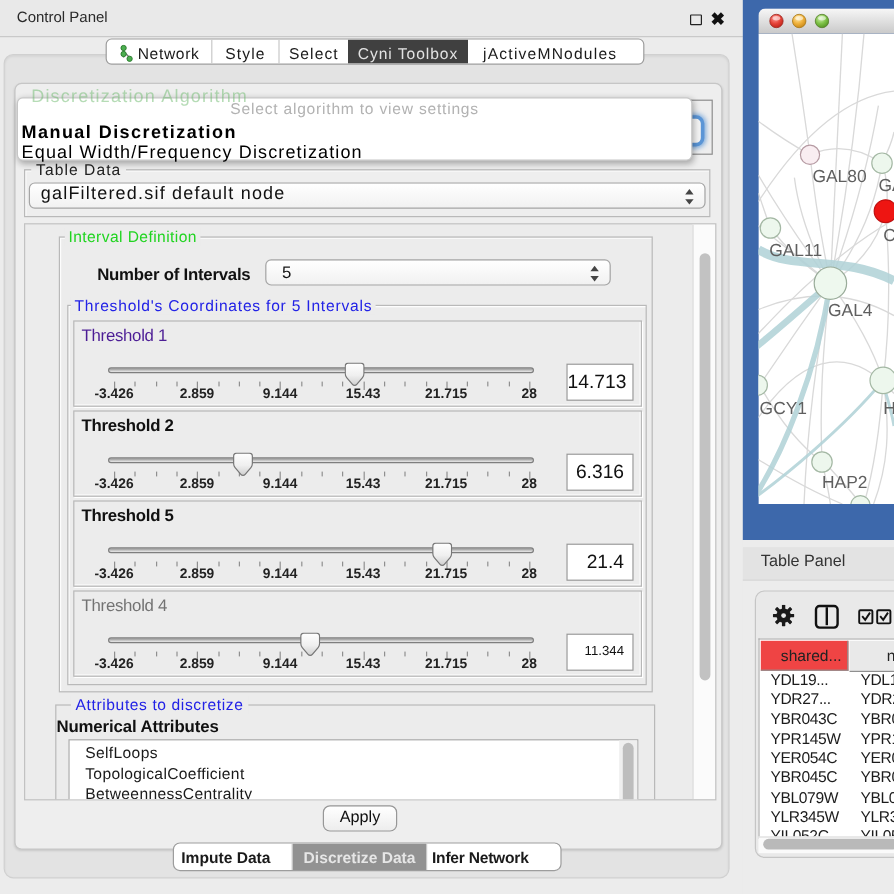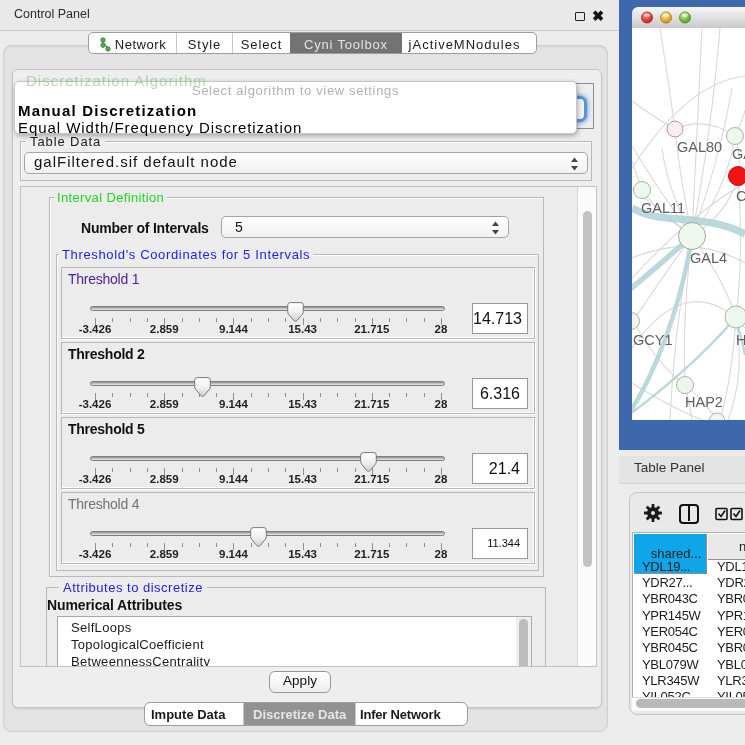--- a/index.html
+++ b/index.html
@@ -30,21 +30,21 @@
 <div class="abs" style="left:88px;top:32px;width:449px;height:22px;background:#fff;border:1px solid #9d9d9d;border-radius:5px;overflow:hidden;display:flex;box-sizing:border-box">
   <div style="width:88px;display:flex;align-items:center;justify-content:center;border-right:1px solid #c9c9c9;font-size:13px;letter-spacing:0.55px;color:#1a1a1a;padding-top:3px;box-sizing:border-box">
     <svg width="12" height="15" viewBox="0 0 12 15" style="margin-right:4px">
       <path d="M4,3 v8 M4,6 l5,5" stroke="#777" stroke-width="1.2" fill="none"></path>
       <circle cx="4" cy="3" r="2.2" fill="#4caf50" stroke="#2e7d32" stroke-width="0.8"></circle>
       <circle cx="4" cy="8" r="2.2" fill="#4caf50" stroke="#2e7d32" stroke-width="0.8"></circle>
       <circle cx="9" cy="12" r="2.2" fill="#4caf50" stroke="#2e7d32" stroke-width="0.8"></circle>
     </svg>Network</div>
   <div style="width:56px;display:flex;align-items:center;justify-content:center;border-right:1px solid #c9c9c9;font-size:13px;letter-spacing:0.9px;color:#1a1a1a;padding-top:3px;box-sizing:border-box">Style</div>
   <div style="width:57px;display:flex;align-items:center;justify-content:center;font-size:13px;letter-spacing:0.9px;color:#1a1a1a;padding-top:3px;box-sizing:border-box">Select</div>
-  <div style="width:112px;display:flex;align-items:center;justify-content:center;background:#737373;font-size:13px;letter-spacing:0.8px;color:#e2e2e2;padding-top:3px;box-sizing:border-box">Cyni Toolbox</div>
+  <div style="width:100px;display:flex;align-items:center;justify-content:center;background:#404040;font-size:13px;letter-spacing:0.8px;color:#e2e2e2;padding-top:3px;box-sizing:border-box">Cyni Toolbox</div>
   <div style="flex:1;display:flex;align-items:center;justify-content:center;font-size:13px;letter-spacing:1px;color:#1a1a1a;padding-right:9px;padding-top:3px;box-sizing:border-box">jActiveMNodules</div>
 </div>
 
 <div class="abs" style="left:20px;top:83px;width:572px;height:44px;border:1px solid #8d8d8d"></div>
 <div class="abs" style="left:480px;top:96px;width:101px;height:20px;border-radius:7px;background:#f4f4f4;border:3px solid #5a95d6;box-shadow:0 0 4px 1px rgba(86,148,214,0.8)"></div>
 
 <div class="abs" style="left:20px;top:141px;width:570px;height:38px;border:1px solid #b9b9b9;box-shadow:inset 1px 1px 0 #fdfdfd"></div>
 <div class="abs" style="left:26px;top:134px;background:#eeeeee;padding:0 4px;font-size:13px;letter-spacing:0.9px;color:#222">Table Data</div>
 <div class="abs" style="left:24px;top:152px;width:564px;height:22px;background:linear-gradient(#ffffff,#f1f1f1);border:1px solid #a5a5a5;border-radius:5px;box-sizing:border-box">
   <div style="position:absolute;left:9px;top:0;font-size:15px;letter-spacing:1px;color:#111">galFiltered.sif default node</div>
@@ -363,21 +363,21 @@
 <svg class="abs" style="left:715px;top:507px" width="30" height="14" viewBox="0 0 30 14">
   <g fill="none" stroke="#111" stroke-width="1.6">
     <rect x="1" y="1.5" width="11" height="11" rx="1"></rect>
     <rect x="16" y="1.5" width="11" height="11" rx="1"></rect>
     <path d="M3.5,6.5 l2.5,3 l4,-6"></path>
     <path d="M18.5,6.5 l2.5,3 l4,-6"></path>
   </g>
 </svg>
 
 <div class="abs" style="left:632px;top:532px;width:113px;height:165px;background:#fff;border:1px solid #b0b0b0;border-right:none;overflow:hidden">
-  <div style="position:absolute;left:1px;top:1px;width:73px;height:40px;background:#0ea5e9;border-right:1px solid #8f8f8f;border-bottom:1px solid #8f8f8f;font-size:13px;color:#222;display:flex;align-items:center;justify-content:center;padding-left:12px;box-sizing:border-box">shared...</div>
+  <div style="position:absolute;left:1px;top:1px;width:73px;height:25px;background:#ef4444;border-right:1px solid #8f8f8f;border-bottom:1px solid #8f8f8f;font-size:13px;color:#222;display:flex;align-items:center;justify-content:center;padding-left:12px;box-sizing:border-box">shared...</div>
   <div style="position:absolute;left:75px;top:1px;width:45px;height:25px;background:#e9e9e9;border-bottom:1px solid #8f8f8f;font-size:13px;color:#222;display:flex;align-items:center;padding-left:31px">n</div>
 </div>
 <div style="position:absolute;left:642px;top:558.8px;font-size:13px;letter-spacing:-0.3px;color:#1c1c1c">YDL19...</div>
 <div style="position:absolute;left:717px;top:558.8px;font-size:13px;letter-spacing:-0.3px;color:#1c1c1c">YDL192W</div>
 <div style="position:absolute;left:642px;top:575.1px;font-size:13px;letter-spacing:-0.3px;color:#1c1c1c">YDR27...</div>
 <div style="position:absolute;left:717px;top:575.1px;font-size:13px;letter-spacing:-0.3px;color:#1c1c1c">YDR277C</div>
 <div style="position:absolute;left:642px;top:591.4px;font-size:13px;letter-spacing:-0.3px;color:#1c1c1c">YBR043C</div>
 <div style="position:absolute;left:717px;top:591.4px;font-size:13px;letter-spacing:-0.3px;color:#1c1c1c">YBR043C</div>
 <div style="position:absolute;left:642px;top:607.7px;font-size:13px;letter-spacing:-0.3px;color:#1c1c1c">YPR145W</div>
 <div style="position:absolute;left:717px;top:607.7px;font-size:13px;letter-spacing:-0.3px;color:#1c1c1c">YPR145W</div>

